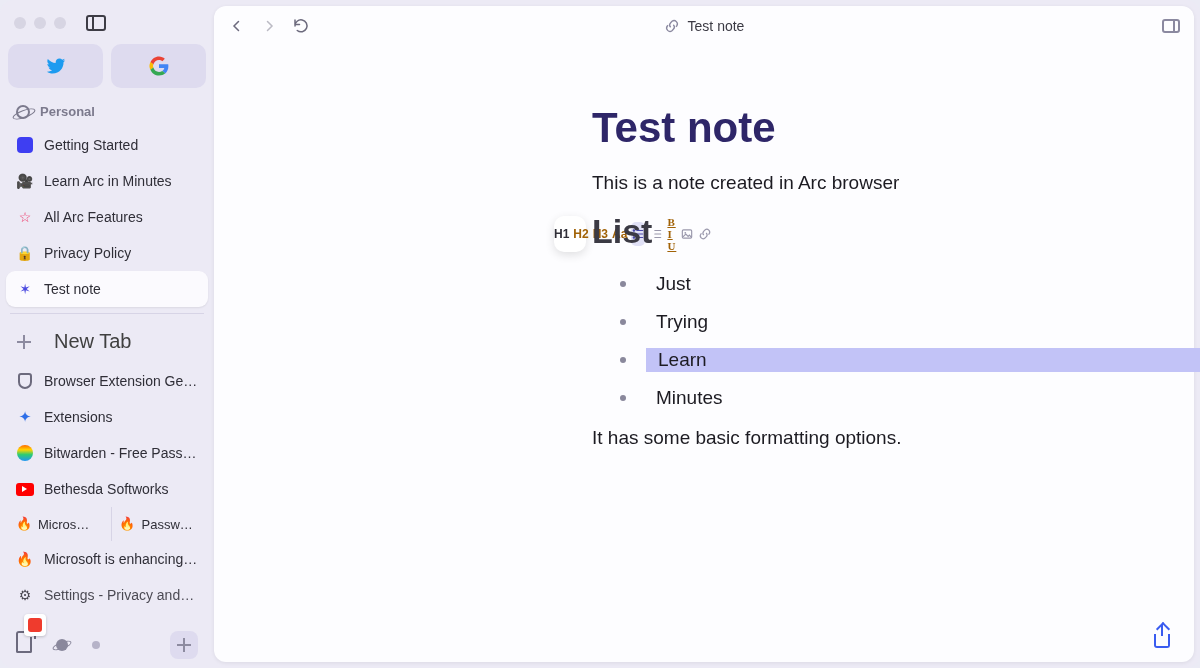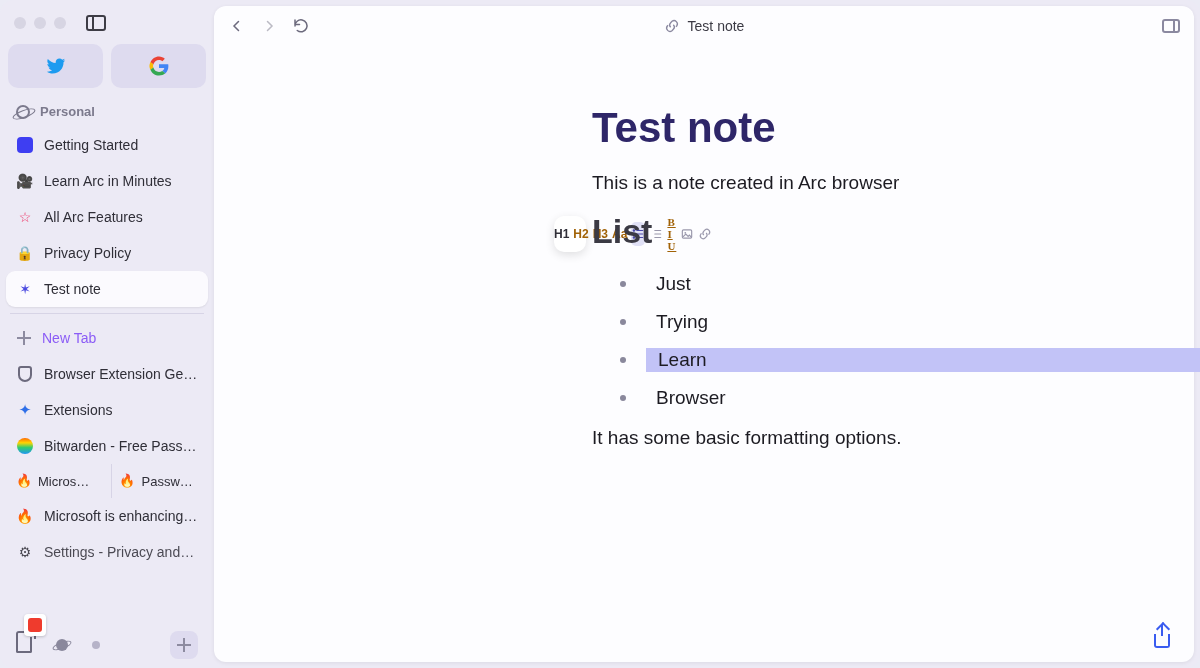--- a/index.html
+++ b/index.html
@@ -22,21 +22,21 @@
 
   .space-label { display:flex; align-items:center; gap:10px; padding:6px 10px 8px 10px; color:#7c7a8d; font-size:13px; font-weight:600;}
   .planet { width:14px;height:14px;border-radius:50%;border:2px solid #7c7a8d; position:relative;}
   .planet::after{content:"";position:absolute; width:22px;height:6px;border:1.5px solid #7c7a8d;border-radius:50%; left:-6px; top:3px; transform:rotate(-20deg);}
 
   .nav-item { display:flex; align-items:center; gap:10px; padding:9px 10px; border-radius:9px; font-size:14px; color:#2f2e37; cursor:default;}
   .nav-item .ic { width:18px; height:18px; display:flex; align-items:center; justify-content:center; flex-shrink:0;}
   .nav-item.active { background:#fbfafe; box-shadow:0 1px 2px rgba(0,0,0,.08);}
   .sep { height:1px; background:#d7d4e6; margin:6px 4px; }
 
-  .newtab { display:flex; align-items:center; gap:10px; padding:10px 10px; color:#8b5cf6; font-size:14px;}
+  .newtab { display:flex; align-items:center; gap:22px; padding:10px 10px; color:#404040; font-size:20px;}
   .plus { width:16px; height:16px; position:relative;}
   .plus::before,.plus::after{content:"";position:absolute;background:#8d8ba0;}
   .plus::before{left:7px;top:1px;width:2px;height:14px;}
   .plus::after{top:7px;left:1px;height:2px;width:14px;}
 
   .sq { width:16px;height:16px;border-radius:4px;}
   .sq.blue{background:#3e3ef2;}
   .shield{width:14px;height:16px;border:2px solid #6c6a7d;border-radius:3px 3px 7px 7px;}
   .puzzle{color:#2f6fe8;font-size:15px;}
   .yt{width:18px;height:13px;background:#ff0000;border-radius:3px;position:relative;}
@@ -169,20 +169,26 @@
     </div>
     <div class="nav-item">
       <span class="ic puzzle">✦</span>
       <span class="ellipsis">Extensions</span>
     </div>
     <div class="nav-item">
       <span class="ic">
           <span class="round" style="background:linear-gradient(#ff6a00,#ffd400,#2ecc71 60%,#2196f3);"></span>
         </span>
       <span class="ellipsis">Bitwarden - Free Passw…</span>
+    </div>
+    <div class="nav-item">
+      <span class="ic">
+          <span class="yt"></span>
+        </span>
+      <span class="ellipsis">Bethesda Softworks</span>
     </div>
 
     <div class="split-row">
       <div class="split">
         <span class="ic">🔥</span>
         <span class="ellipsis">Micros…</span>
       </div>
       <div class="split" style="border-left:1px solid #d7d4e6;">
         <span class="ic">🔥</span>
         <span class="ellipsis">Passw…</span>
@@ -294,21 +300,21 @@
             <li>
                 <span class="txt">Just</span>
               </li>
             <li>
                 <span class="txt">Trying</span>
               </li>
             <li class="sel">
                 <span class="txt-wrap"><span class="txt">Learn</span></span>
               </li>
             <li>
-                <span class="txt">Browser</span>
+                <span class="txt">Minutes</span>
               </li>
           </ul>
           <p style="margin-top:10px;">It has some basic formatting options.</p>
         </div>
 
         <div class="share">
           <div class="share-arrow"></div>
           <div class="share-box"></div>
         </div>
       </div>

